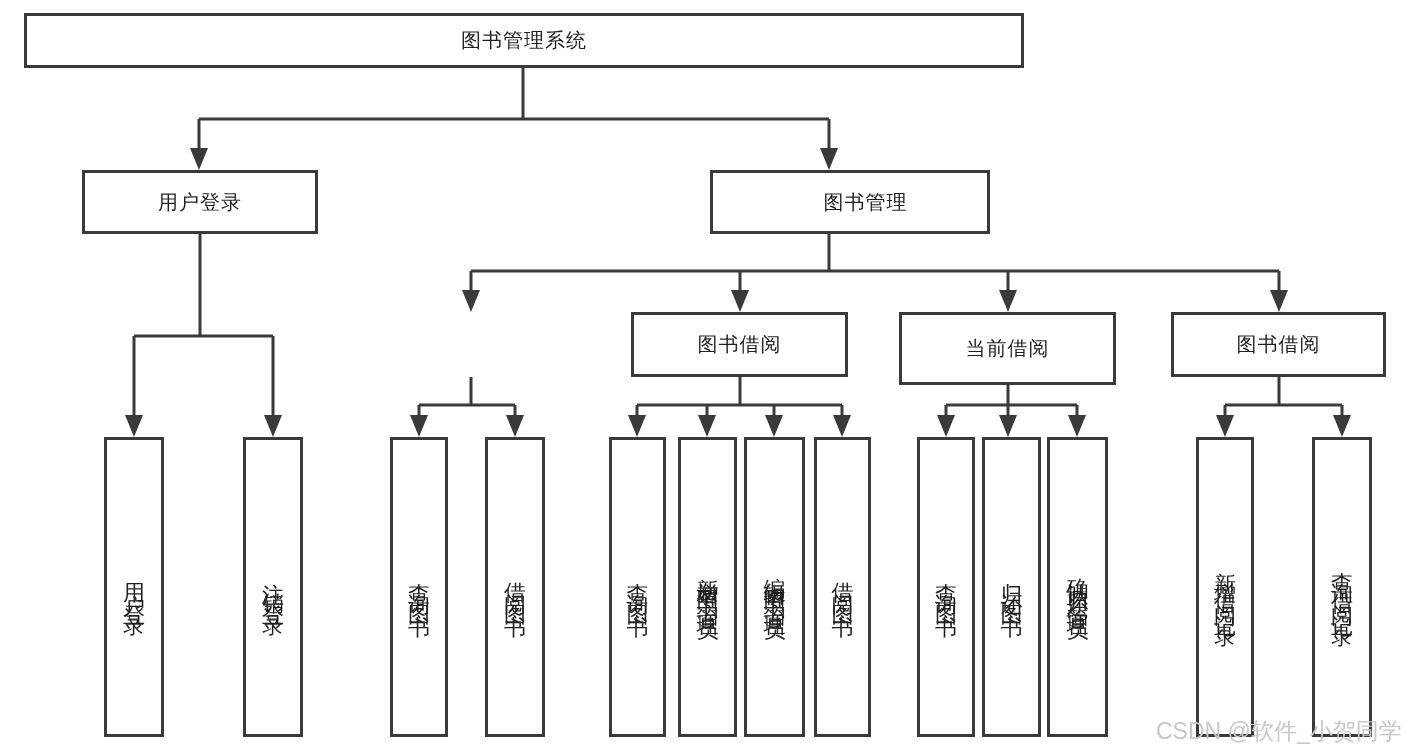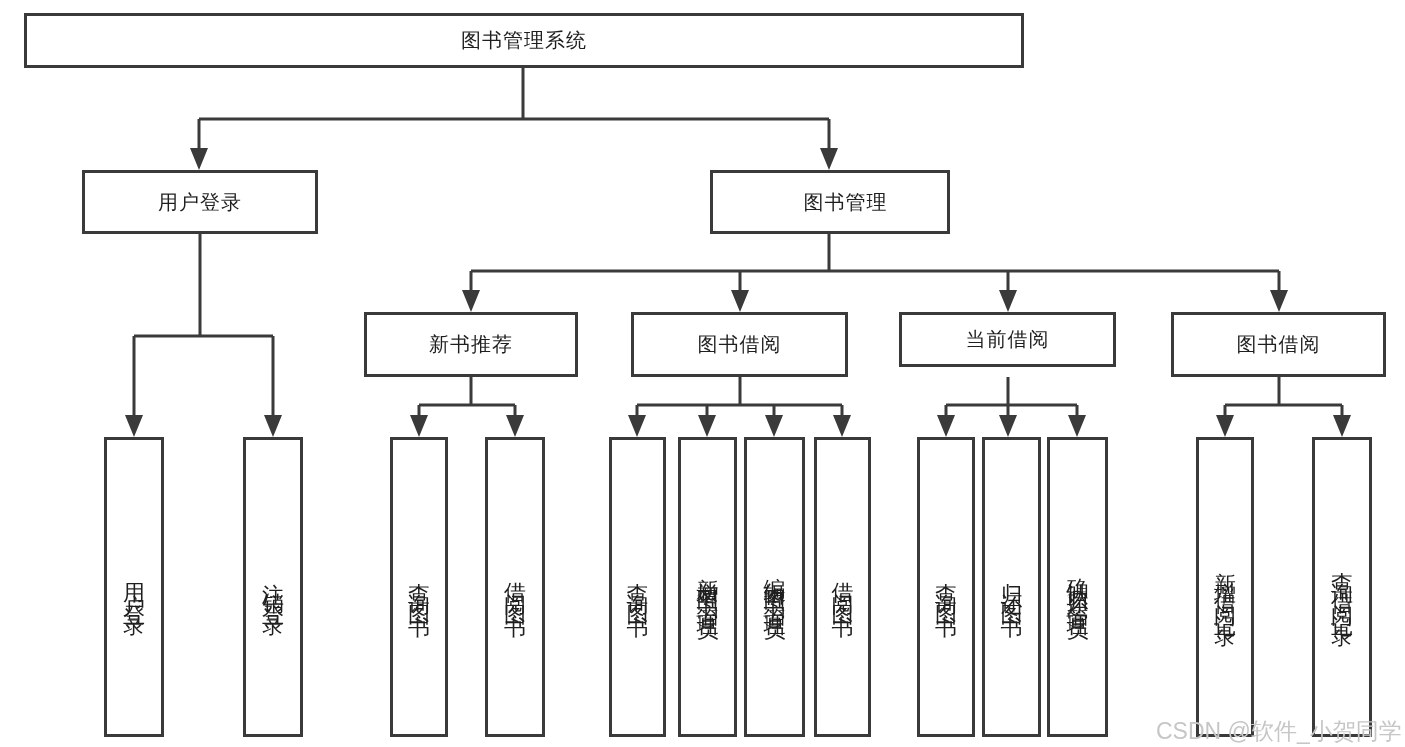--- a/index.html
+++ b/index.html
@@ -102,31 +102,28 @@
                          M1216,415 L1234,415 L1225,437 Z M1333,415 L1351,415 L1342,437 Z"></path>
   </svg>
 
   <div class="box" style="left:24px; top:13px; width:1000px; height:55px;">
     <span class="hlabel">图书管理系统</span>
   </div>
 
   <div class="box" style="left:82px; top:170px; width:236px; height:64px;">
     <span class="hlabel">用户登录</span>
   </div>
-  <div class="box" style="left:710px; top:170px; width:240px; height:64px;padding-left:31px;">
+  <div class="box" style="left:710px; top:170px; width:280px; height:64px;padding-left:31px;">
     <span class="hlabel">图书管理</span>
   </div>
 
-  <div class="box" style="left:364px; top:312px; width:214px; height:65px;">
-    <span class="hlabel">新书推荐</span>
-  </div>
   <div class="box" style="left:631px; top:312px; width:217px; height:65px;">
     <span class="hlabel">图书借阅</span>
   </div>
-  <div class="box" style="left:899px; top:312px; width:217px; height:55px;">
+  <div class="box" style="left:899px; top:312px; width:217px; height:73px;">
     <span class="hlabel">当前借阅</span>
   </div>
   <div class="box" style="left:1171px; top:312px; width:215px; height:65px;">
     <span class="hlabel">图书借阅</span>
   </div>
 
   <div class="box" style="left:104px; top:437px; width:60px; height:300px;">
     <span class="vlabel">用户登录</span>
   </div>
   <div class="box" style="left:243px; top:437px; width:60px; height:300px;">

